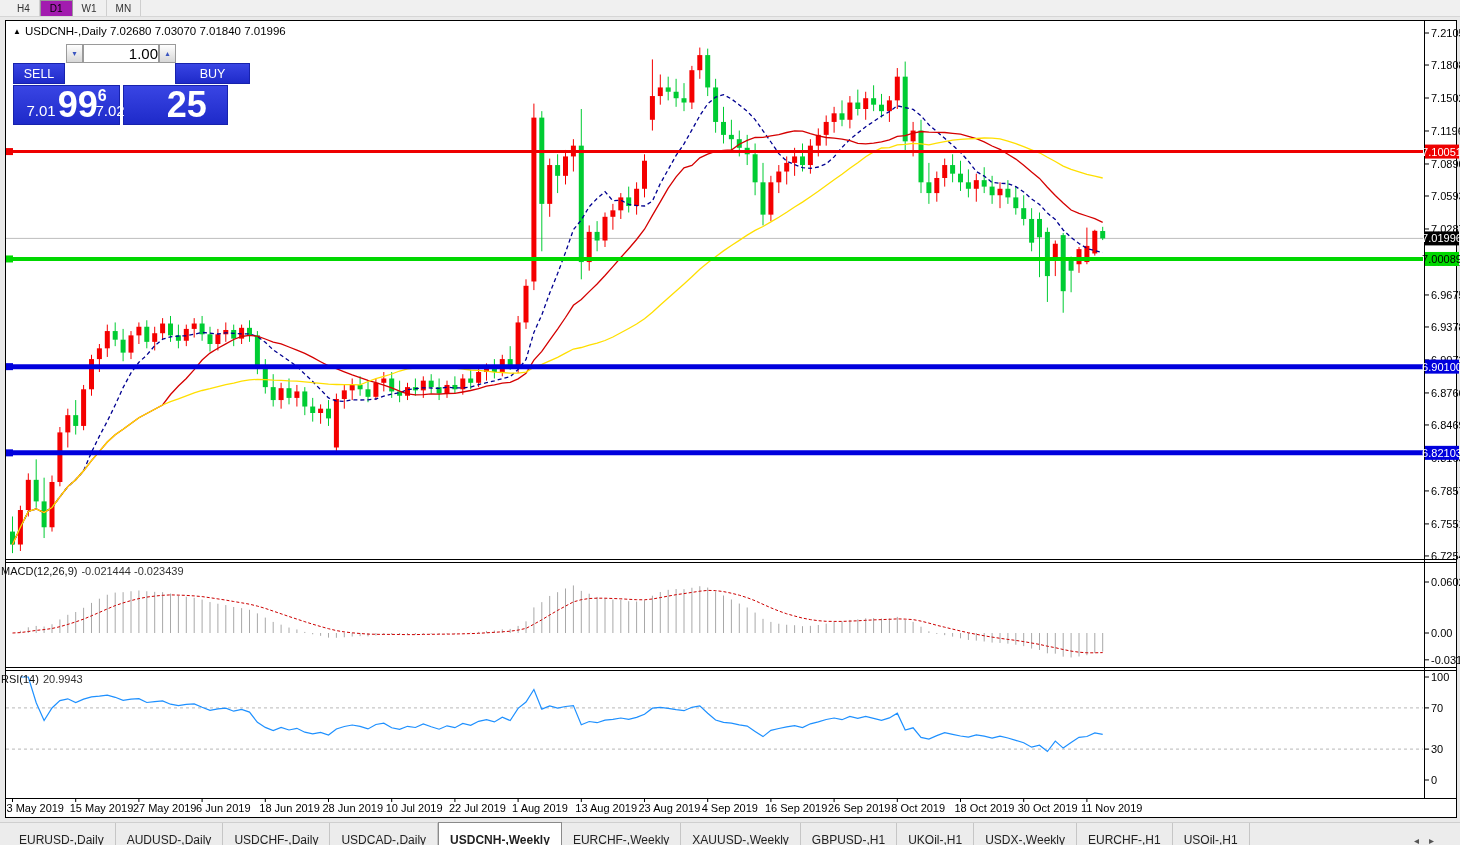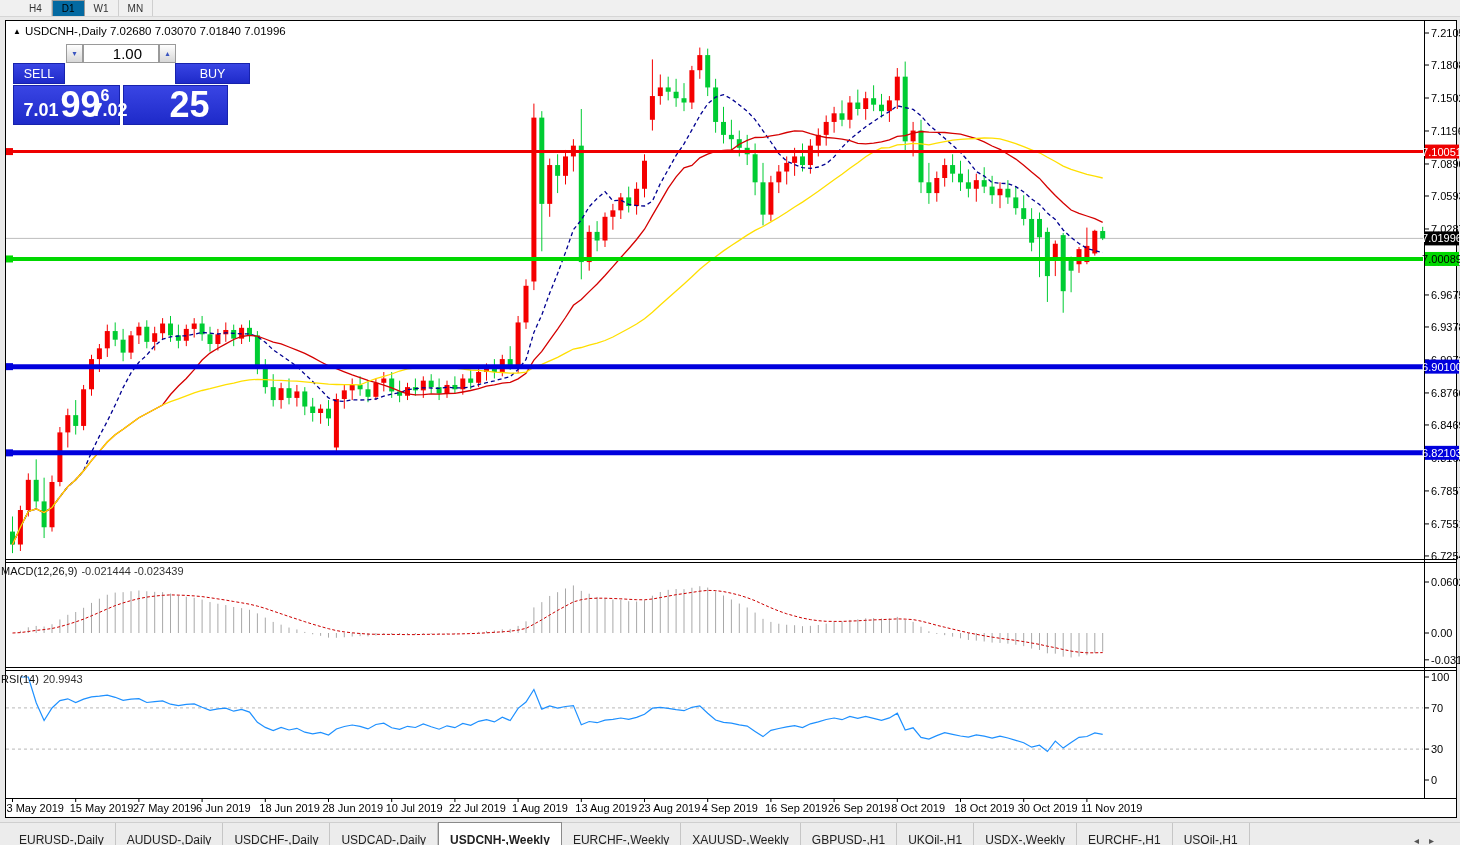--- a/index.html
+++ b/index.html
@@ -6,27 +6,27 @@
   body{
     width:1460px;height:845px;position:relative;overflow:hidden;
     background:#e9e9e9;
     font-family:"Liberation Sans",sans-serif;
     -webkit-font-smoothing:none;
   }
   
   #toolbar{
     position:absolute;left:0;top:0;width:1460px;height:17px;
     background:#f0f0f0;border-bottom:1px solid #d6d6d6;
-    display:flex;align-items:stretch;padding-left:20px;box-sizing:border-box;
+    display:flex;align-items:stretch;padding-left:8px;box-sizing:border-box;
   }
   .tf-btn{
     font-size:10px;color:#333;padding:1px 9px;display:flex;align-items:center;
     border-right:1px solid #cfcfcf;cursor:default;
   }
-  .tf-btn.active{background:#0369a1;border:1px solid #9a9a9a;border-bottom:none;color:#000;}
+  .tf-btn.active{background:#a21caf;border:1px solid #9a9a9a;border-bottom:none;color:#000;}
   
   #chart-title{
     position:absolute;left:13px;top:25px;font-size:11.5px;color:#000;z-index:5;white-space:nowrap;
   }
   #chart-title .tri{font-size:8px;vertical-align:1px;margin-right:4px;}
   #macd-label,#rsi-label{
     position:absolute;left:1px;font-size:11px;color:#111;z-index:5;white-space:nowrap;
   }
   #macd-label{top:565px;}
   #rsi-label{top:673px;}
@@ -36,26 +36,26 @@
   #trade-panel{position:absolute;left:13px;top:43px;width:215px;height:62px;z-index:6;}
   .blue{background:linear-gradient(#3945e4,#1e2ac9);color:#fff;border:1px solid #1722ad;box-sizing:border-box;margin-top:20px;}
   #sell-btn{position:absolute;left:0;top:0;width:52px;height:21px;font-size:12.5px;display:flex;align-items:center;justify-content:center;cursor:pointer;}
   #buy-btn{position:absolute;left:162px;top:0;width:75px;height:21px;font-size:12.5px;display:flex;align-items:center;justify-content:center;cursor:pointer;}
   .spin{position:absolute;top:1px;width:17px;height:19px;background:linear-gradient(#fefefe,#d7d7d7);
         border:1px solid #9a9a9a;box-sizing:border-box;font-size:8px;color:#3a55c0;
         display:flex;align-items:center;justify-content:center;cursor:pointer;}
   #spin-down{left:53px;}
   #spin-up{left:146px;}
   #vol-field{position:absolute;left:70px;top:1px;width:76px;height:19px;border:1px solid #9a9a9a;
-        box-sizing:border-box;font-size:15px;text-align:right;padding:0 16px 0 0;
+        box-sizing:border-box;font-size:15px;text-align:right;padding:0 0 0 0;
         font-family:"Liberation Sans",sans-serif;}
   .price-box{position:absolute;top:22px;height:40px;display:flex;align-items:center;justify-content:center;}
   #sell-box{left:0;width:107px;}
   #buy-box{left:110px;width:105px;gap:40px;}
-  .p-small{font-size:18px;font-weight:bold;margin-right:2px;position:relative;top:5px;}
+  .p-small{font-size:15px;font-weight:normal;margin-right:2px;position:relative;top:5px;}
   .p-big{font-size:36px;font-weight:bold;line-height:36px;}
   .p-sup{font-size:16px;font-weight:bold;position:relative;top:-9px;}
   
   #chart-svg{position:absolute;left:0;top:0;z-index:1;}
   #chart-svg text{font-family:"Liberation Sans",sans-serif;}
   
   #tabbar{
     position:absolute;left:0;top:822px;width:1460px;height:35px;
     background:#ececec;border-top:1px solid #cfcfcf;
     display:flex;align-items:stretch;padding-left:8px;box-sizing:border-box;

